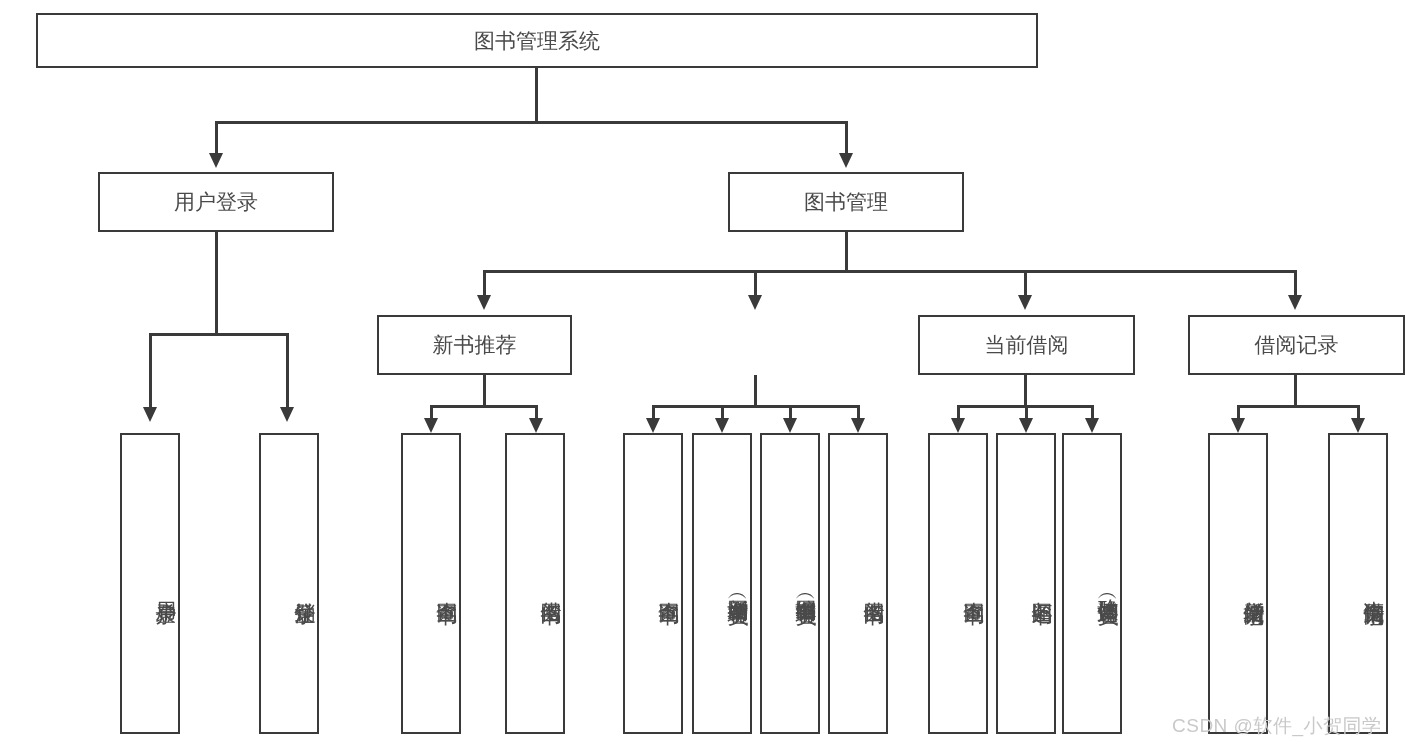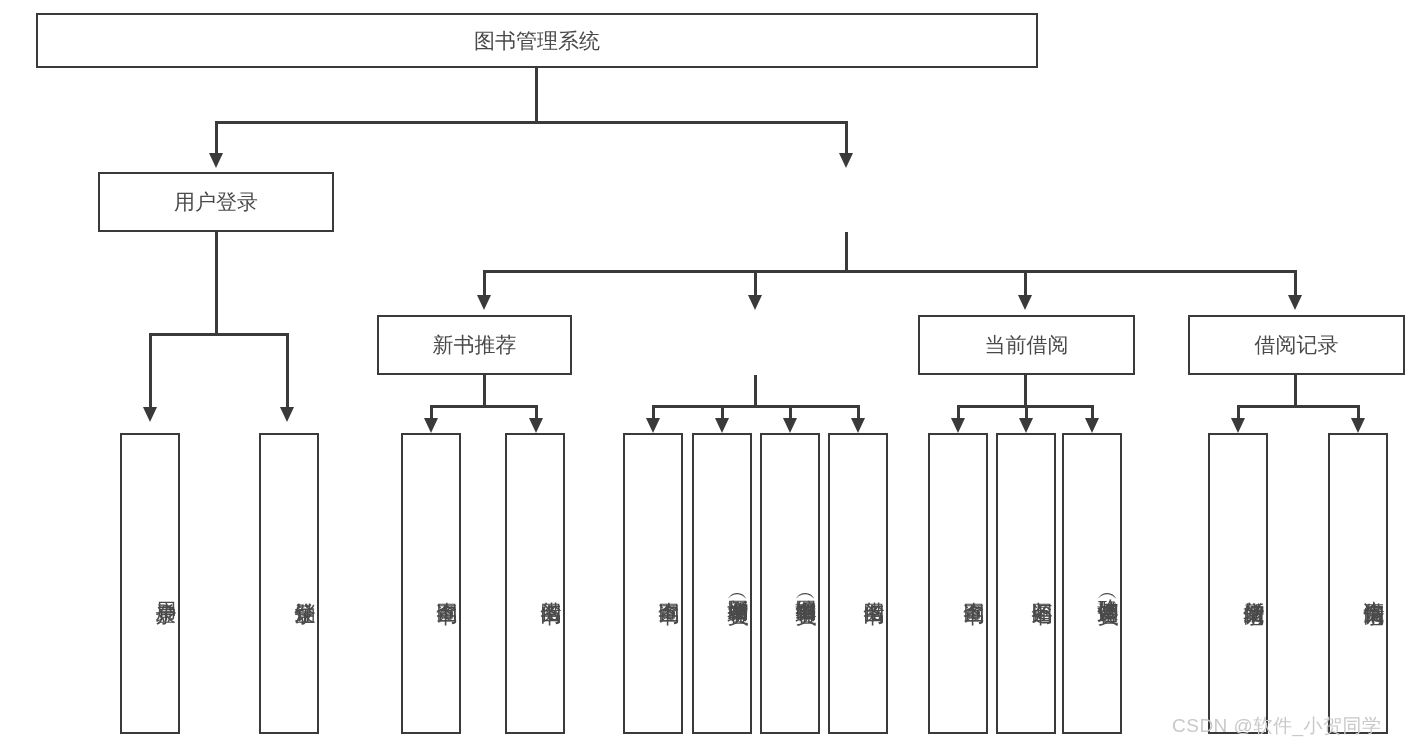--- a/index.html
+++ b/index.html
@@ -94,20 +94,23 @@
   <div class="vline" style="left:199px; top:121px; height:34px;"></div>
   <div class="arrow" style="left:193px; top:153px;"></div>
 
   <div class="vline" style="left:829px; top:121px; height:34px;"></div>
   <div class="arrow" style="left:823px; top:153px;"></div>
 
   <div class="node h" style="left:82px; top:172px; width:236px; height:60px;">
     <span>用户登录</span>
   </div>
 
+  <div class="node h" style="left:712px; top:172px; width:236px; height:60px;">
+    <span>图书管理</span>
+  </div>
 
   <div class="vline" style="left:199px; top:232px; height:103px;"></div>
   <div class="hline" style="left:133px; top:333px; width:139px;"></div>
   <div class="vline" style="left:133px; top:333px; height:76px;"></div>
   <div class="arrow" style="left:127px; top:407px;"></div>
   <div class="vline" style="left:270px; top:333px; height:76px;"></div>
   <div class="arrow" style="left:264px; top:407px;"></div>
 
   <div class="vline" style="left:829px; top:232px; height:40px;"></div>
   <div class="hline" style="left:467px; top:270px; width:813px;"></div>

